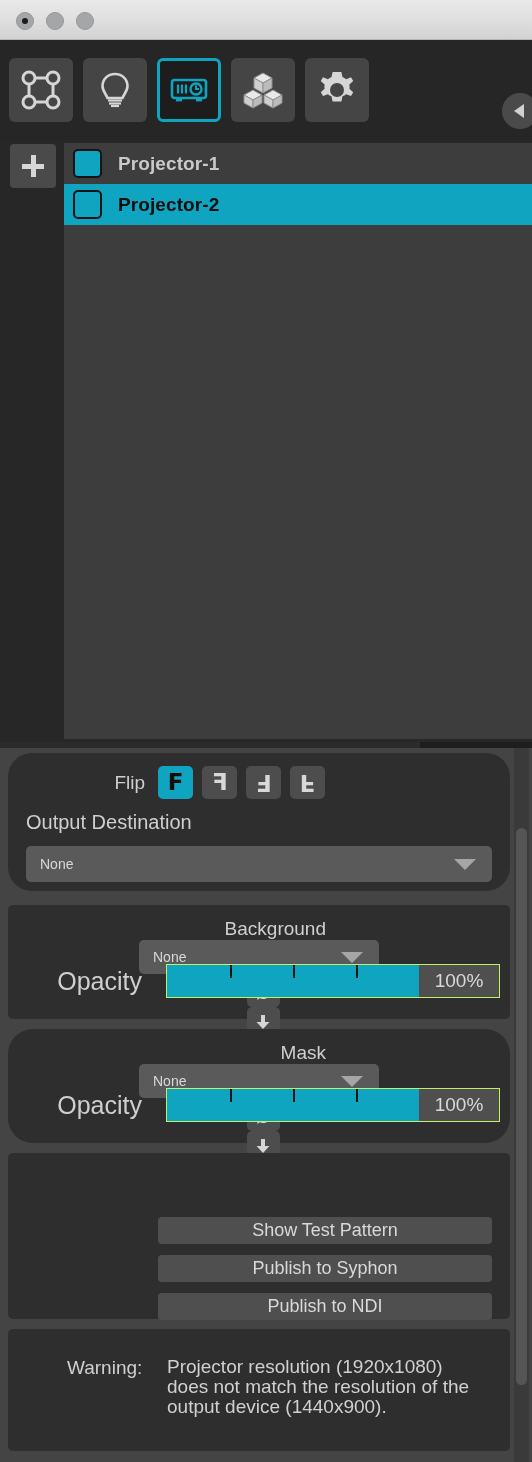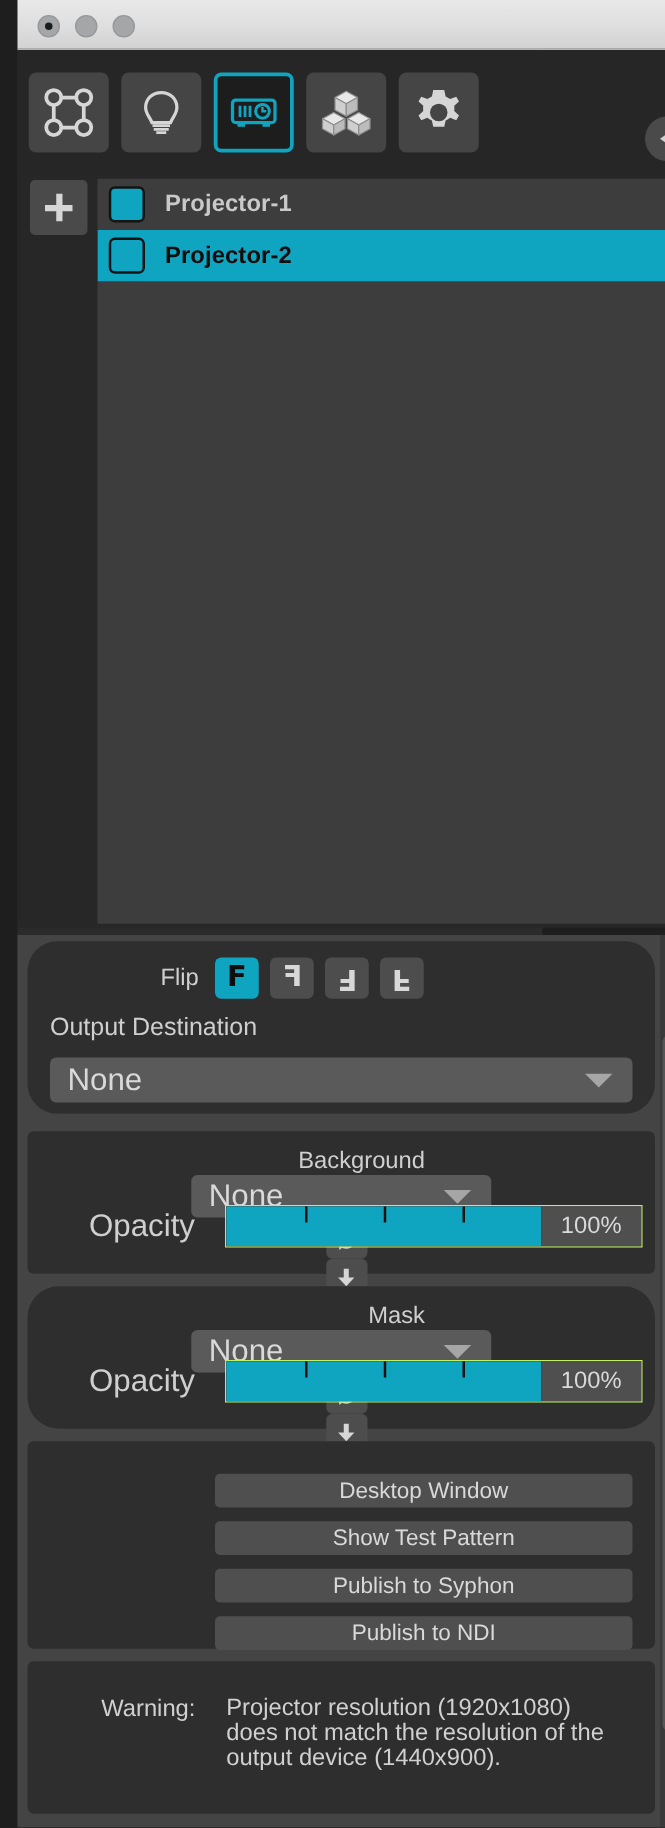--- a/index.html
+++ b/index.html
@@ -12,21 +12,20 @@
     height: 1462px;
     overflow: hidden;
     font-family: "Liberation Sans", sans-serif;
     -webkit-font-smoothing: antialiased;
   }
   .app {
     position: relative;
     width: 420px;
     height: 1462px;
     background: #2b2b2b;
-    margin-left: 14px;
   }
 
   
   .titlebar {
     position: absolute;
     top: 0; left: 0;
     width: 532px;
     height: 40px;
     background: linear-gradient(to bottom, #e9e9e9 0%, #dedede 55%, #d2d2d2 100%);
     border-bottom: 1px solid #b5b5b5;
@@ -230,21 +229,21 @@
     position: absolute;
     top: 93px; left: 18px;
     width: 466px; height: 36px;
     background: #5a5a5a;
     border-radius: 5px;
     display: flex;
     align-items: center;
     box-sizing: border-box;
   }
   .sel-text {
-    font-size: 25px;
+    font-size: 14px;
     color: #d9d9d9;
     padding-left: 14px;
   }
   .caret {
     position: absolute;
     right: 16px;
     width: 0; height: 0;
     border-left: 11px solid transparent;
     border-right: 11px solid transparent;
     border-top: 11px solid #a6a6a6;
@@ -584,21 +583,20 @@
             <span class="tick" style="left:25%"></span>
             <span class="tick" style="left:50%"></span>
             <span class="tick" style="left:75%"></span>
           </div>
           <div class="slider-value">100%</div>
         </div>
       </div>
     </div>
 
     <div class="card card-btns">
-      <div class="act-btn ab0">Desktop Window</div>
       <div class="act-btn ab1">Show Test Pattern</div>
       <div class="act-btn ab2">Publish to Syphon</div>
       <div class="act-btn ab3">Publish to NDI</div>
     </div>
 
     <div class="card card-warn">
       <div class="warn-label">Warning:</div>
       <div class="warn-text">Projector resolution (1920x1080) does not match the resolution of the output device (1440x900).</div>
     </div>
   </div>

